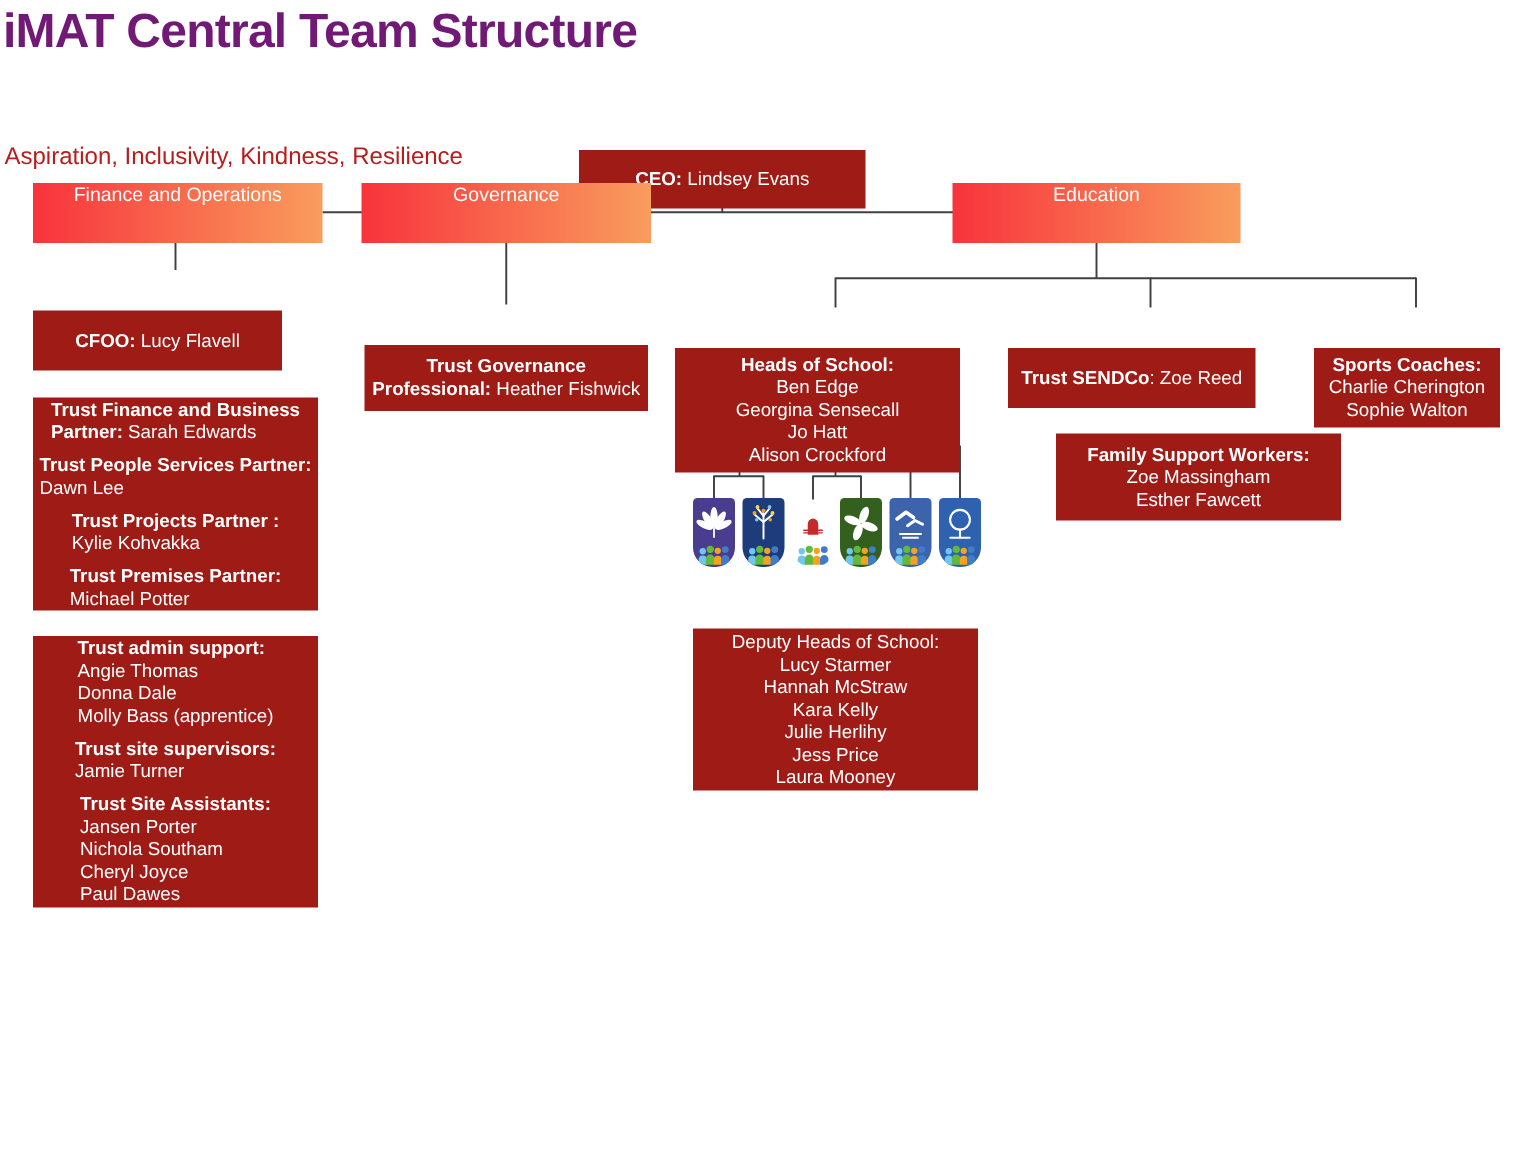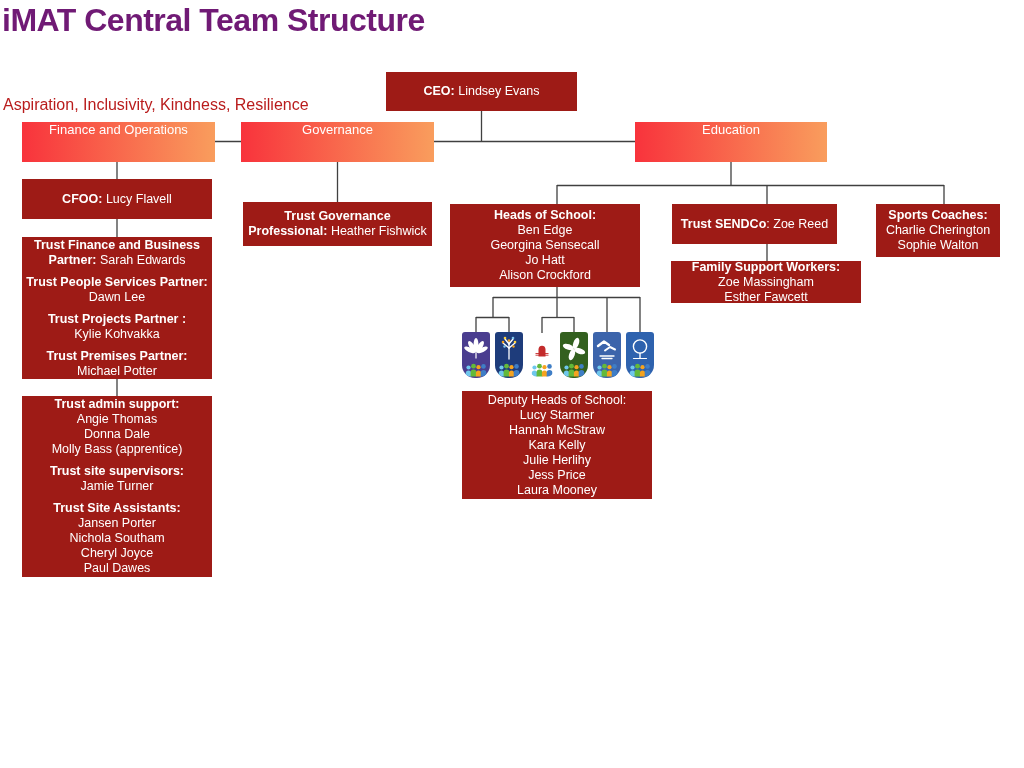--- a/index.html
+++ b/index.html
@@ -11,22 +11,23 @@
     position:absolute;left:2px;top:2px;font-size:32px;font-weight:800;color:#701a75;
     letter-spacing:-0.5px;
   }
   .subtitle{
     position:absolute;left:3px;top:52px;font-size:16px;color:#b91c1c;margin-top:44px;
   }
   .wires{position:absolute;left:0;top:0;z-index:0;pointer-events:none;}
   .box{
     position:absolute;z-index:1;background:var(--box_red,#9E1B16);color:#fff;
     display:flex;flex-direction:column;justify-content:center;align-items:center;
-    text-align:center;font-size:12.5px;line-height:15px;box-sizing:border-box;
+    font-size:12.5px;line-height:15px;box-sizing:border-box;
     padding:2px 3px;
+    margin-top:28px;
   }
   .dept{
     position:absolute;z-index:1;color:#fff;font-size:13px;
     display:flex;justify-content:center;align-items:flex-start;text-align:center;
     background:linear-gradient(90deg,var(--grad_left,#F8333C),var(--grad_right,#F99D5D));
   }
   .b{font-weight:bold;}
   .entry{margin-top:7px;}
   .entry:first-child{margin-top:0;}
   .crest{
@@ -93,21 +94,21 @@
   <div class="dept" style="left:22px;top:122px;width:193px;height:40px">
     <span>Finance and Operations</span>
   </div>
   <div class="dept" style="left:241px;top:122px;width:193px;height:40px">
     <span>Governance</span>
   </div>
   <div class="dept" style="left:635px;top:122px;width:192px;height:40px">
     <span>Education</span>
   </div>
 
-  <div class="box" style="left:22px;top:179px;width:190px;height:40px">
+  <div class="box" style="left:22px;top:179px;width:166px;height:40px">
     <div><span class="b">CFOO:</span> <span>Lucy Flavell</span></div>
   </div>
 
   <div class="box" style="left:22px;top:237px;width:190px;height:142px">
     <div class="entry">
       <div class="b">Trust Finance and Business</div>
       <div><span class="b">Partner:</span> <span>Sarah Edwards</span></div>
     </div>
     <div class="entry">
       <div class="b">Trust People Services Partner:</div>
@@ -159,21 +160,21 @@
   <div class="box" style="left:672px;top:204px;width:165px;height:40px">
     <div><span class="b">Trust SENDCo</span><span>: Zoe Reed</span></div>
   </div>
 
   <div class="box" style="left:876px;top:204px;width:124px;height:53px">
     <div class="b">Sports Coaches:</div>
     <div>Charlie Cherington</div>
     <div>Sophie Walton</div>
   </div>
 
-  <div class="box" style="left:671px;top:261px;width:190px;height:42px">
+  <div class="box" style="left:704px;top:261px;width:190px;height:58px">
     <div class="b">Family Support Workers:</div>
     <div>Zoe Massingham</div>
     <div>Esther Fawcett</div>
   </div>
 
   <div class="crest" style="left: 462px; background-color: rgb(74, 61, 143);">
     <svg viewBox="0 0 28 46">
       <g transform="translate(14,21)" fill="#fff">
         <ellipse transform="rotate(-64)" cx="0" cy="-7" rx="2.3" ry="6"></ellipse>
         <ellipse transform="rotate(-32)" cx="0" cy="-7.5" rx="2.4" ry="6.5"></ellipse>

